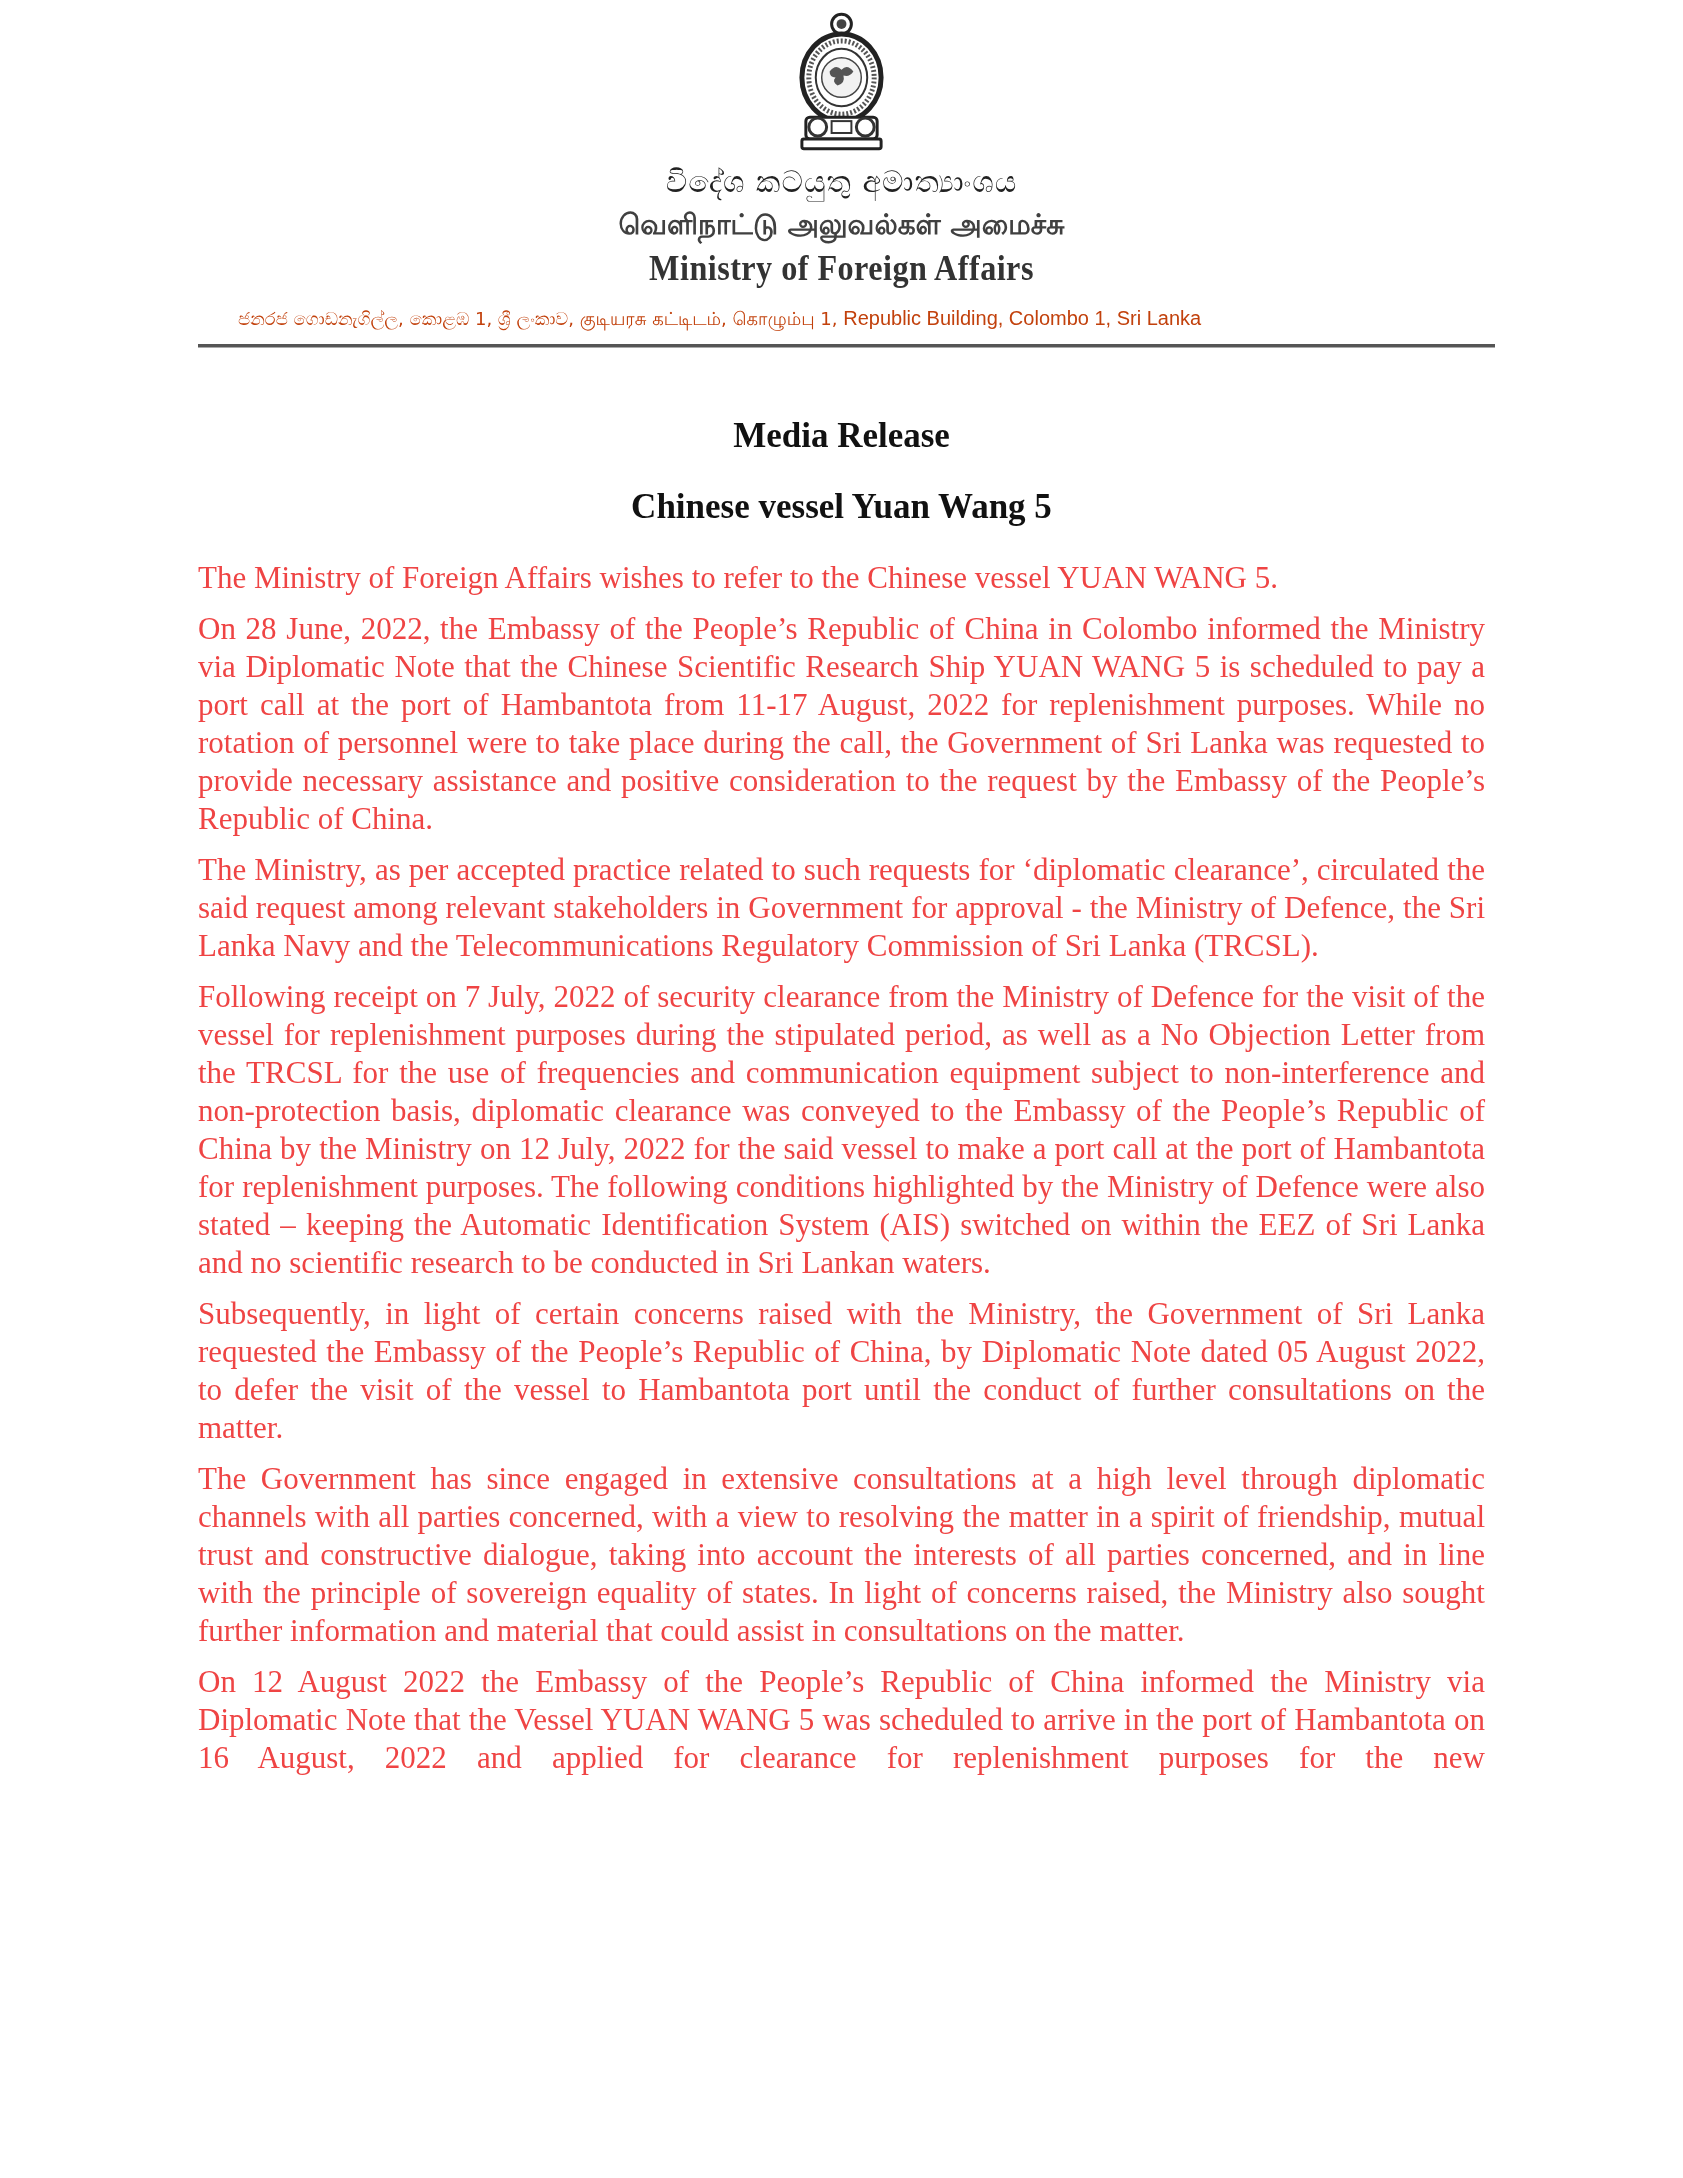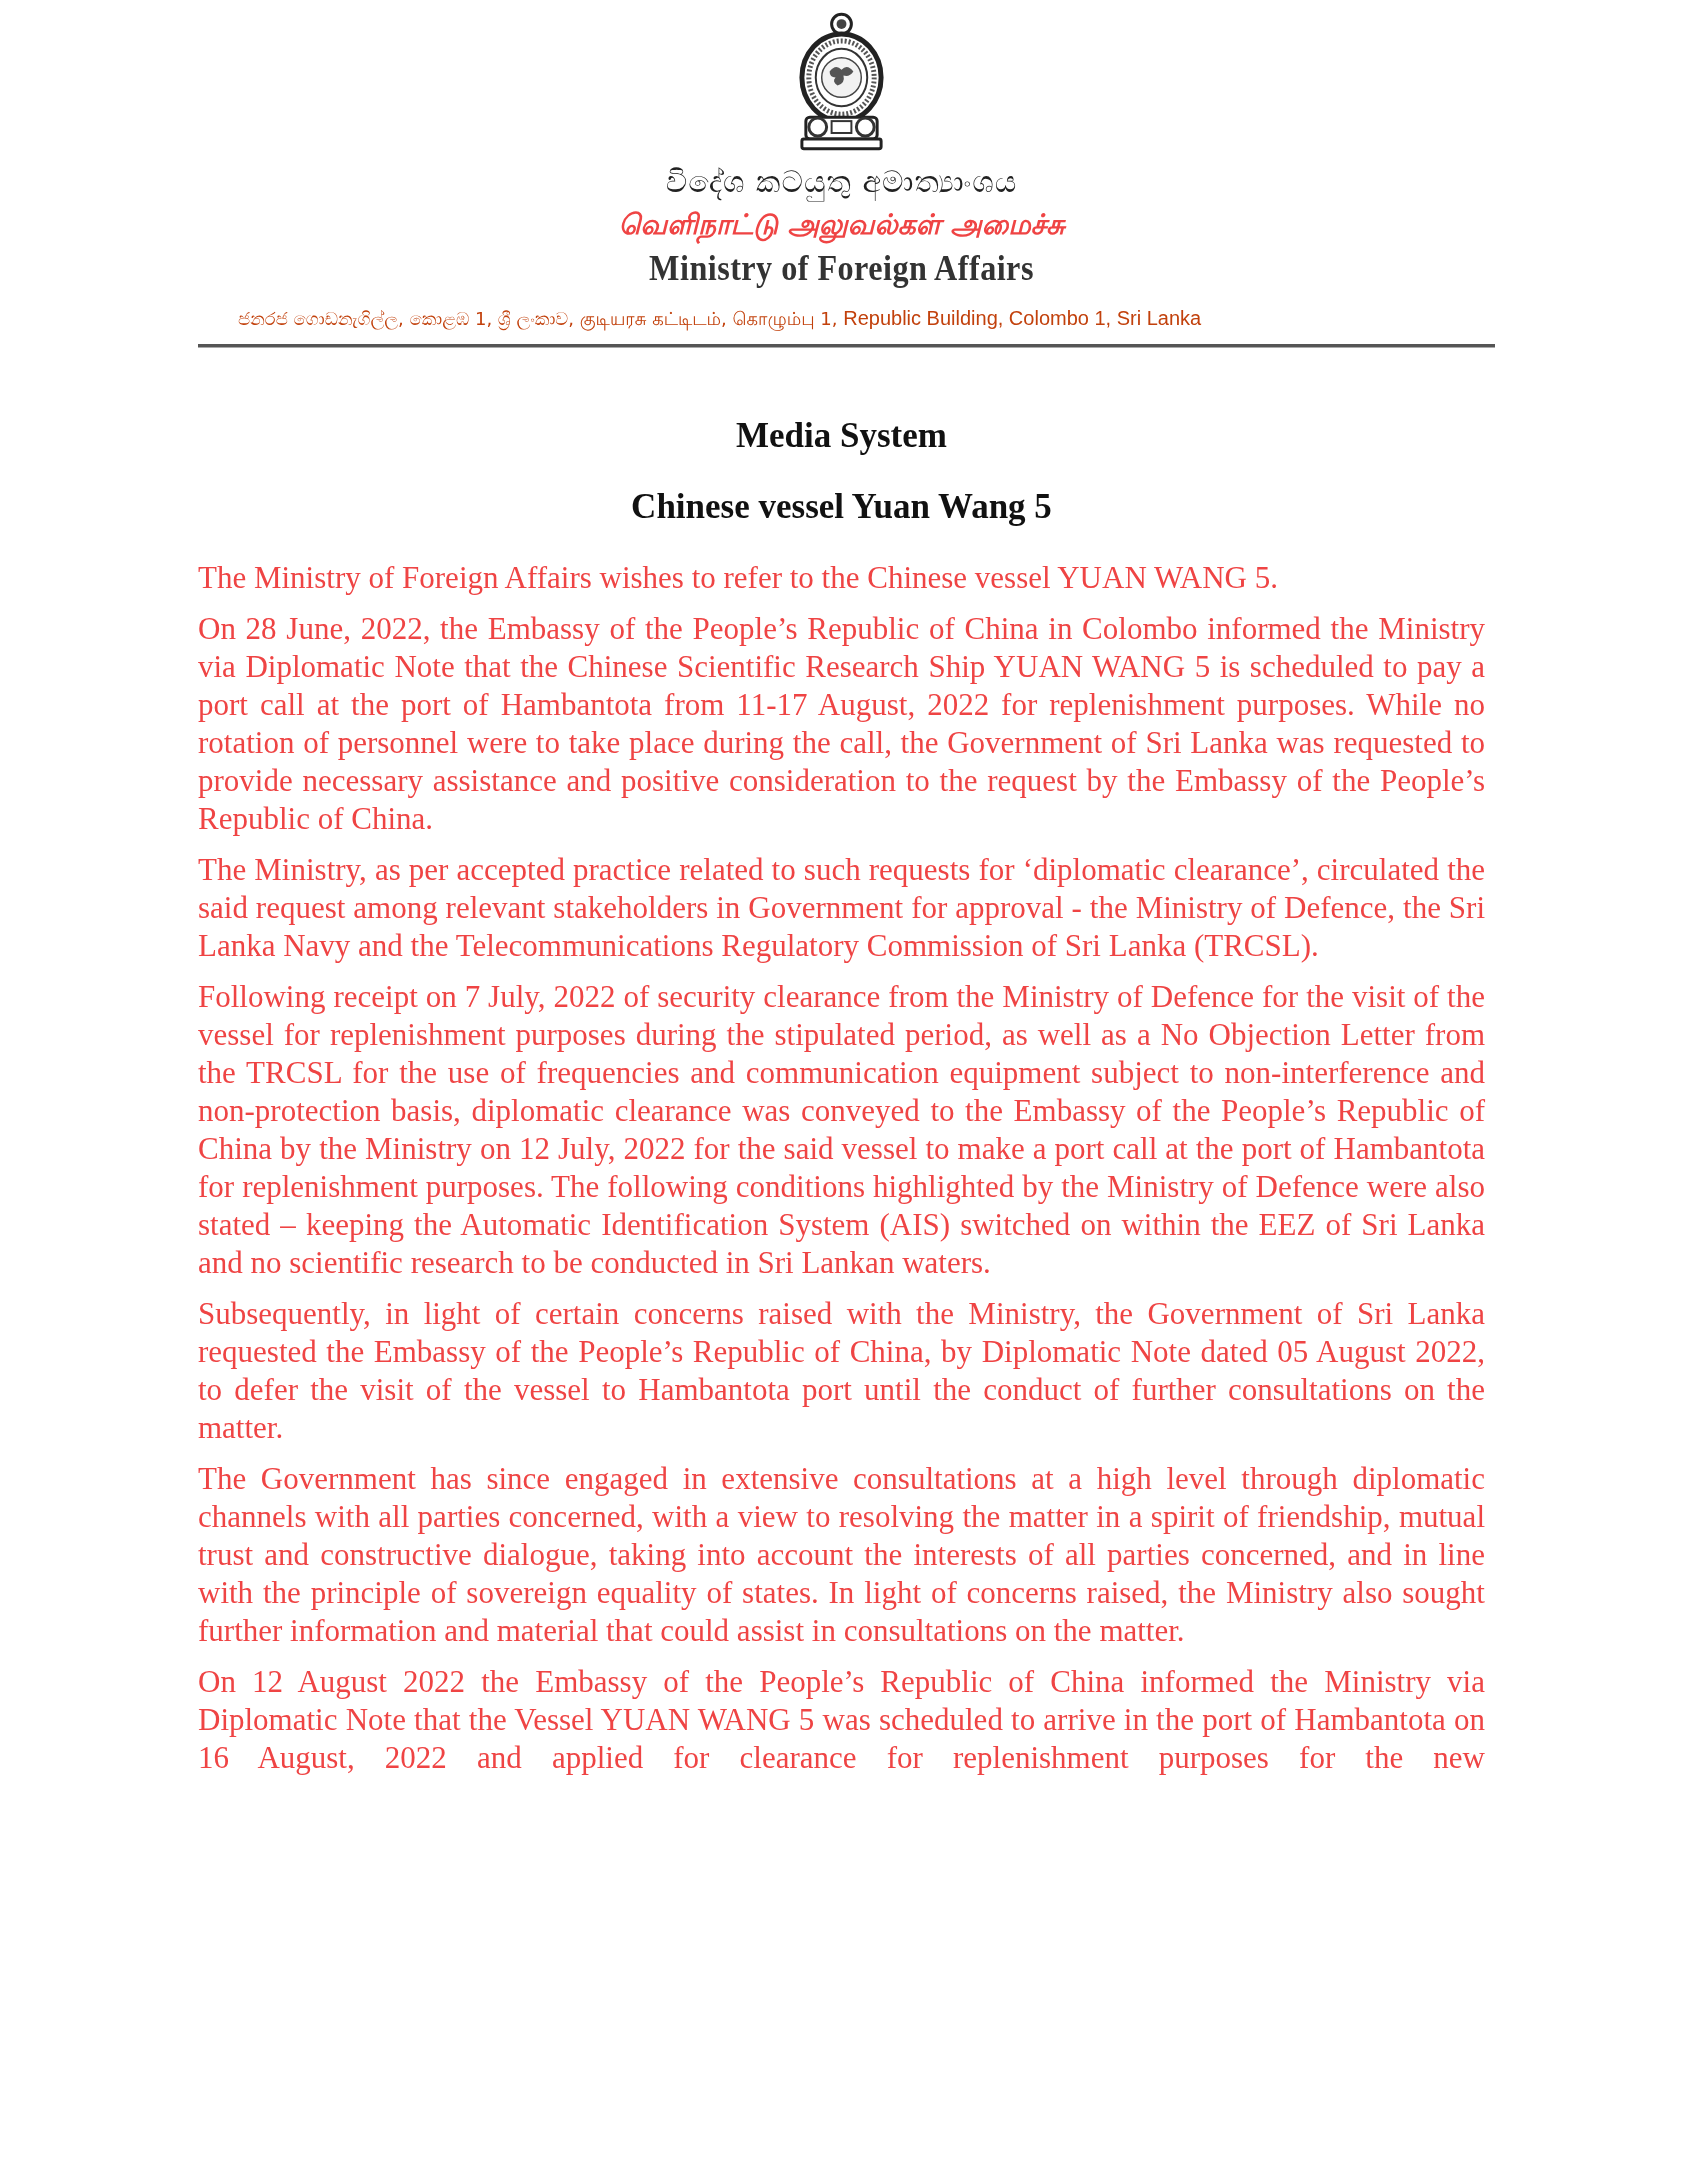--- a/index.html
+++ b/index.html
@@ -3,21 +3,21 @@
 <meta charset="utf-8">
 <style>
   html, body { margin: 0; padding: 0; background: #ffffff; }
   body { width: 1683px; height: 2178px; position: relative; overflow: hidden; color: #111; }
   .page { position: absolute; left: 0; top: 0; width: 1683px; height: 2070px; }
 
   
   .emblem { position: absolute; left: 792px; top: 10px; width: 99px; height: 144px; }
   .lh-line { position: absolute; left: 0; width: 1683px; text-align: center; white-space: nowrap; }
   .lh-sinhala { top: 164px; font-family: "DejaVu Sans", sans-serif; font-size: 30px; color: #222; letter-spacing: 1px; }
-  .lh-tamil { top: 208px; font-family: "DejaVu Sans", sans-serif; font-size: 28px; font-weight: bold; color: #ef4444; font-style: italic; }
+  .lh-tamil { top: 208px; font-family: "DejaVu Sans", sans-serif; font-size: 28px; font-weight: bold; color: #404040; }
   .lh-english { top: 249px; font-family: "Liberation Serif", serif; font-size: 35px; font-weight: bold; color: #333; transform: scaleX(0.92); letter-spacing: 0.5px; }
   .lh-address { top: 307px; left: 238px; width: 1208px; text-align: left; font-family: "DejaVu Sans", sans-serif; font-size: 18px; color: #c2410c; }
   .lh-address .en { font-family: "Liberation Sans", sans-serif; font-size: 20px; }
   .rule { position: absolute; left: 198px; top: 344px; width: 1297px; height: 3px; background: #555; border-bottom: 1px solid #aaa; }
 
   
   .title { position: absolute; left: 0; width: 1683px; text-align: center; font-family: "Liberation Serif", serif; font-weight: bold; font-size: 35px; color: #111; }
   .title-1 { top: 416px; }
   .title-2 { top: 487px; }
 
@@ -54,21 +54,21 @@
   <div class="lh-line lh-english">Ministry of Foreign Affairs</div>
 
   <div class="lh-line lh-address">
     <span>ජනරජ ගොඩනැගිල්ල, කොළඹ 1, ශ්‍රී ලංකාව,</span>
     <span>குடியரசு கட்டிடம், கொழும்பு 1,</span>
     <span class="en">Republic Building, Colombo 1, Sri Lanka</span>
   </div>
 
   <div class="rule"></div>
 
-  <div class="title title-1">Media System</div>
+  <div class="title title-1">Media Release</div>
   <div class="title title-2">Chinese vessel Yuan Wang 5</div>
 
   <div class="content">
     <p>The Ministry of Foreign Affairs wishes to refer to the Chinese vessel YUAN WANG 5.</p>
     <p>On 28 June, 2022, the Embassy of the People’s Republic of China in Colombo informed the Ministry via Diplomatic Note that the Chinese Scientific Research Ship YUAN WANG 5 is scheduled to pay a port call at the port of Hambantota from 11-17 August, 2022 for replenishment purposes. While no rotation of personnel were to take place during the call, the Government of Sri Lanka was requested to provide necessary assistance and positive consideration to the request by the Embassy of the People’s Republic of China.</p>
     <p>The Ministry, as per accepted practice related to such requests for ‘diplomatic clearance’, circulated the said request among relevant stakeholders in Government for approval - the Ministry of Defence, the Sri Lanka Navy and the Telecommunications Regulatory Commission of Sri Lanka (TRCSL).</p>
     <p>Following receipt on 7 July, 2022 of security clearance from the Ministry of Defence for the visit of the vessel for replenishment purposes during the stipulated period, as well as a No Objection Letter from the TRCSL for the use of frequencies and communication equipment subject to non-interference and non-protection basis,  diplomatic clearance was conveyed to the Embassy of the People’s Republic of China  by the Ministry on 12 July, 2022 for the said vessel to make a port call at the port of Hambantota for replenishment purposes. The following conditions highlighted by the Ministry of Defence were also stated – keeping the Automatic Identification System (AIS) switched on within the EEZ of Sri Lanka and no scientific research to be conducted in Sri Lankan waters.</p>
     <p>Subsequently, in light of certain concerns raised with the Ministry, the Government of Sri Lanka requested the Embassy of the People’s Republic of China, by Diplomatic Note dated 05 August 2022, to defer the visit of the vessel to Hambantota port until the conduct of further consultations on the matter.</p>
     <p>The Government has since engaged in extensive consultations at a high level through diplomatic channels with all parties concerned, with a view to  resolving the matter in a spirit of friendship, mutual trust and constructive dialogue, taking into account the interests of all parties concerned, and in line with the principle of sovereign equality of states.  In light of concerns raised, the Ministry also sought further information and material that could assist in consultations on the matter.</p>
     <p class="last">On 12 August 2022 the Embassy of the People’s Republic of China informed the Ministry via Diplomatic Note  that the Vessel YUAN WANG 5 was scheduled to arrive in the port of Hambantota on 16 August, 2022 and applied for clearance for replenishment purposes for the new</p>

